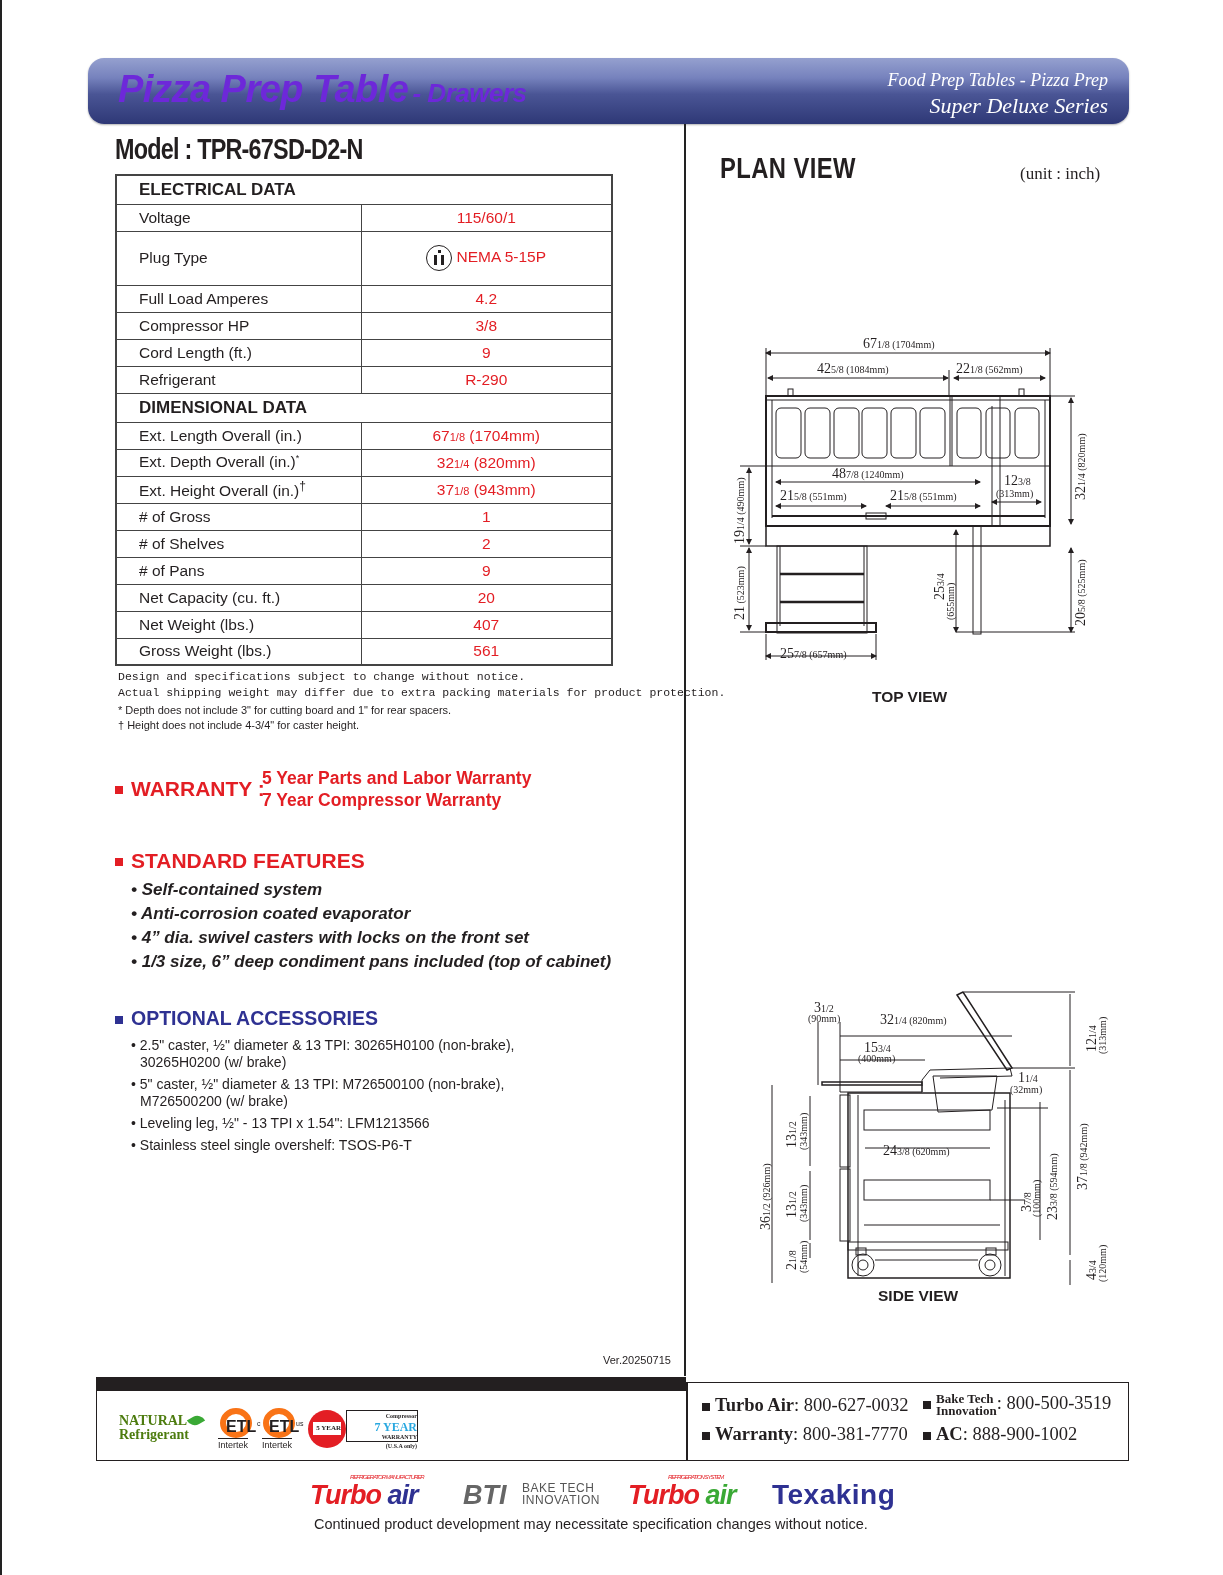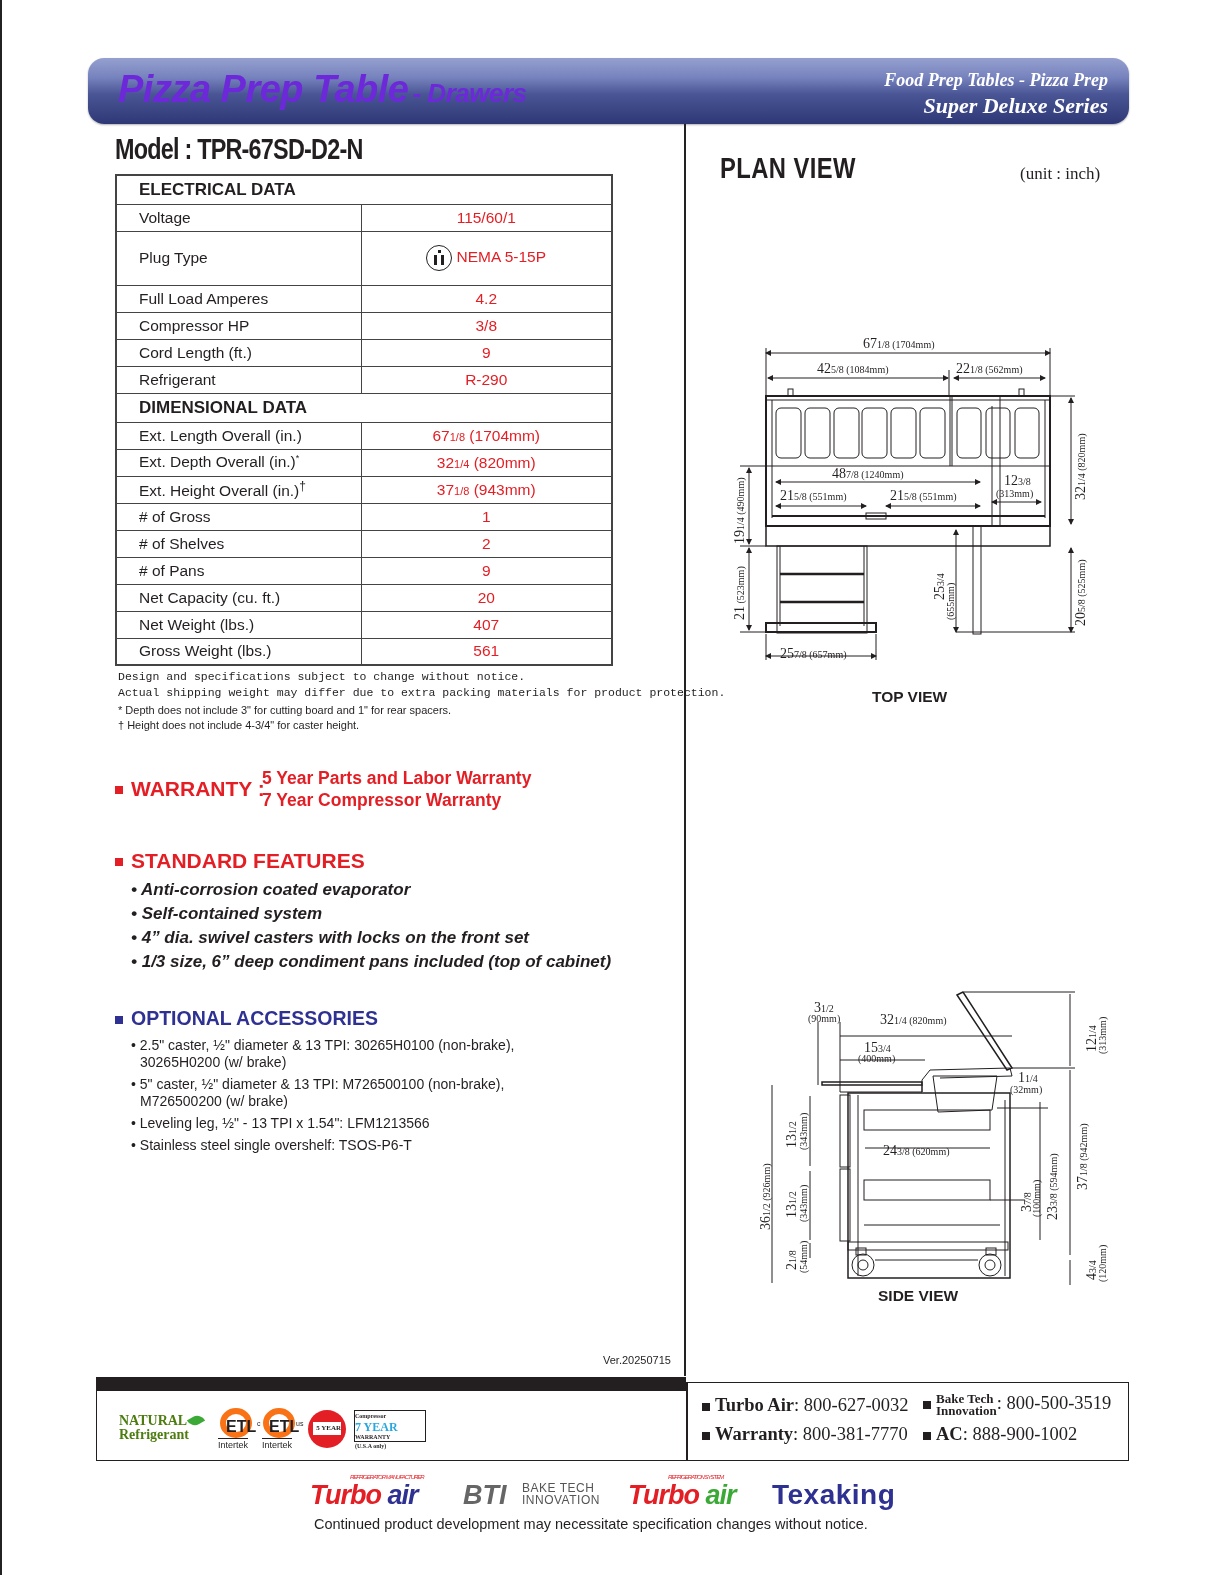--- a/index.html
+++ b/index.html
@@ -7,21 +7,21 @@
   body { position: relative; font-family: "Liberation Sans", sans-serif; color: #231f20; }
   .page-edge { position: absolute; left: 0; top: 0; width: 2px; height: 1575px; background: #222; }
 
   
   .banner { position: absolute; left: 88px; top: 58px; width: 1041px; height: 66px; border-radius: 16px;
     background: linear-gradient(to bottom, #95a0cf 0%, #7682bd 30%, #4a5595 55%, #2e3876 100%);
     box-shadow: 0 1px 2px rgba(0,0,0,0.3); }
   .banner-title { position: absolute; left: 118px; top: 68px; color: #6d28d9; font-style: italic; font-weight: bold;
     font-size: 38px; letter-spacing: -0.5px; font-family: "Liberation Sans", sans-serif; }
   .banner-subtitle { font-size: 26px; margin-left: 4px; }
-  .banner-right { position: absolute; right: 115px; top: 68px; text-align: right; color: #fff; font-style: italic; font-weight: bold;
+  .banner-right { position: absolute; right: 115px; top: 68px; text-align: right; color: #fff; font-style: italic; font-weight: normal;
     font-family: "Liberation Serif", serif; line-height: 25px; }
   .banner-right .l1 { font-size: 18px; }
   .banner-right .l2 { font-size: 22px; }
 
   .vdivider { position: absolute; left: 684px; top: 124px; width: 2px; height: 1252px; background: #222; }
 
   .model { position: absolute; left: 115px; top: 132px; font-size: 30px; font-weight: bold; letter-spacing: -1px;
     transform: scaleX(0.78); transform-origin: left top; font-family: "Liberation Sans Narrow", "Liberation Sans", sans-serif; }
 
   
@@ -73,21 +73,21 @@
   .contact b { font-weight: bold; }
   .contact .bsq { display: inline-block; width: 8px; height: 8px; background: #231f20; margin-right: 5px; vertical-align: middle; }
   .btl { display: inline-block; font-size: 13px; line-height: 12px; vertical-align: middle; font-weight: bold; }
 
   .nat { position: absolute; left: 119px; top: 1414px; color: #4d7c0f; font-family: "Liberation Serif", serif; font-weight: bold; font-size: 14px; line-height: 14px; }
   .leaf { display: inline-block; width: 16px; height: 9px; background: #3aa935; border-radius: 0 10px 0 10px; transform: rotate(-30deg); margin-left: 1px; }
   .etl { position: absolute; top: 1408px; width: 32px; height: 30px; border: 6px solid #f97316; border-radius: 50%; font-weight: bold; font-size: 16px; text-align: left; line-height: 26px; }
   .etl-sub { position: absolute; top: 1438px; font-size: 9px; border-top: 1px solid #231f20; padding-top: 1px; }
   .seal5 { position: absolute; left: 308px; top: 1410px; width: 38px; height: 38px; border-radius: 50%; background: #e31e24; }
   .seal5 .inner { position: absolute; left: 5px; top: 12px; width: 28px; height: 13px; background: #fff; font-size: 7px; font-weight: bold; text-align: right; line-height: 13px; font-family: "Liberation Serif", serif; }
-  .w7 { position: absolute; left: 354px; top: 1410px; width: 72px; height: 32px; border: 1.5px solid #231f20; text-align: left; font-family: "Liberation Serif", serif; font-weight: bold; line-height: 9px; padding-top: 1px; }
+  .w7 { position: absolute; left: 346px; top: 1410px; width: 72px; height: 32px; border: 1.5px solid #231f20; text-align: right; font-family: "Liberation Serif", serif; font-weight: bold; line-height: 9px; padding-top: 1px; }
   .w7 .a { font-size: 6px; } .w7 .b { font-size: 12px; color: #29a8e0; line-height: 12px; } .w7 .c { font-size: 6px; }
 
   .brands { position: absolute; left: 310px; top: 1478px; height: 32px; white-space: nowrap; }
   .brand { position: absolute; font-weight: bold; font-style: italic; }
   .brand small { position: absolute; top: -6px; font-size: 6px; font-style: italic; font-weight: normal; color: #e31e24; white-space: nowrap; }
   .b-turbo1 { left: 0; top: 2px; font-size: 27px; letter-spacing: -1px; }
   .b-bti { left: 153px; top: 2px; font-size: 27px; color: #666; font-style: italic; }
   .b-bti-sub { position: absolute; left: 212px; top: 4px; font-size: 12px; line-height: 12px; color: #555; font-weight: normal; font-style: normal; letter-spacing: 0.5px; }
   .b-turbo2 { left: 318px; top: 2px; font-size: 27px; letter-spacing: -1px; }
   .b-texa { left: 462px; top: 1px; font-size: 28px; color: #2e3192; font-style: normal; letter-spacing: 0.5px; }
@@ -191,22 +191,22 @@
 <div class="warranty">
   <div class="label"><span class="sq"></span><span>WARRANTY :</span></div>
   <div class="lines">
     <div>5 Year Parts and Labor Warranty</div>
     <div>7 Year Compressor Warranty</div>
   </div>
 </div>
 
 <div class="features-title"><span class="sq"></span><span>STANDARD FEATURES</span></div>
 <div class="features">
+  <div>• Self-contained system</div>
   <div>• Anti-corrosion coated evaporator</div>
-  <div>• Self-contained system</div>
   <div>• 4” dia. swivel casters with locks on the front set</div>
   <div>• 1/3 size, 6” deep condiment pans included (top of cabinet)</div>
 </div>
 
 <div class="acc-title"><span class="sq blue"></span><span>OPTIONAL ACCESSORIES</span></div>
 <ul class="acc">
   <li>• 2.5" caster, ½" diameter &amp; 13 TPI: 30265H0100 (non-brake), 30265H0200 (w/ brake)</li>
   <li>• 5" caster, ½" diameter &amp; 13 TPI: M726500100 (non-brake), M726500200 (w/ brake)</li>
   <li>• Leveling leg, ½" - 13 TPI x 1.54": LFM1213566</li>
   <li>• Stainless steel single overshelf: TSOS-P6-T</li>

